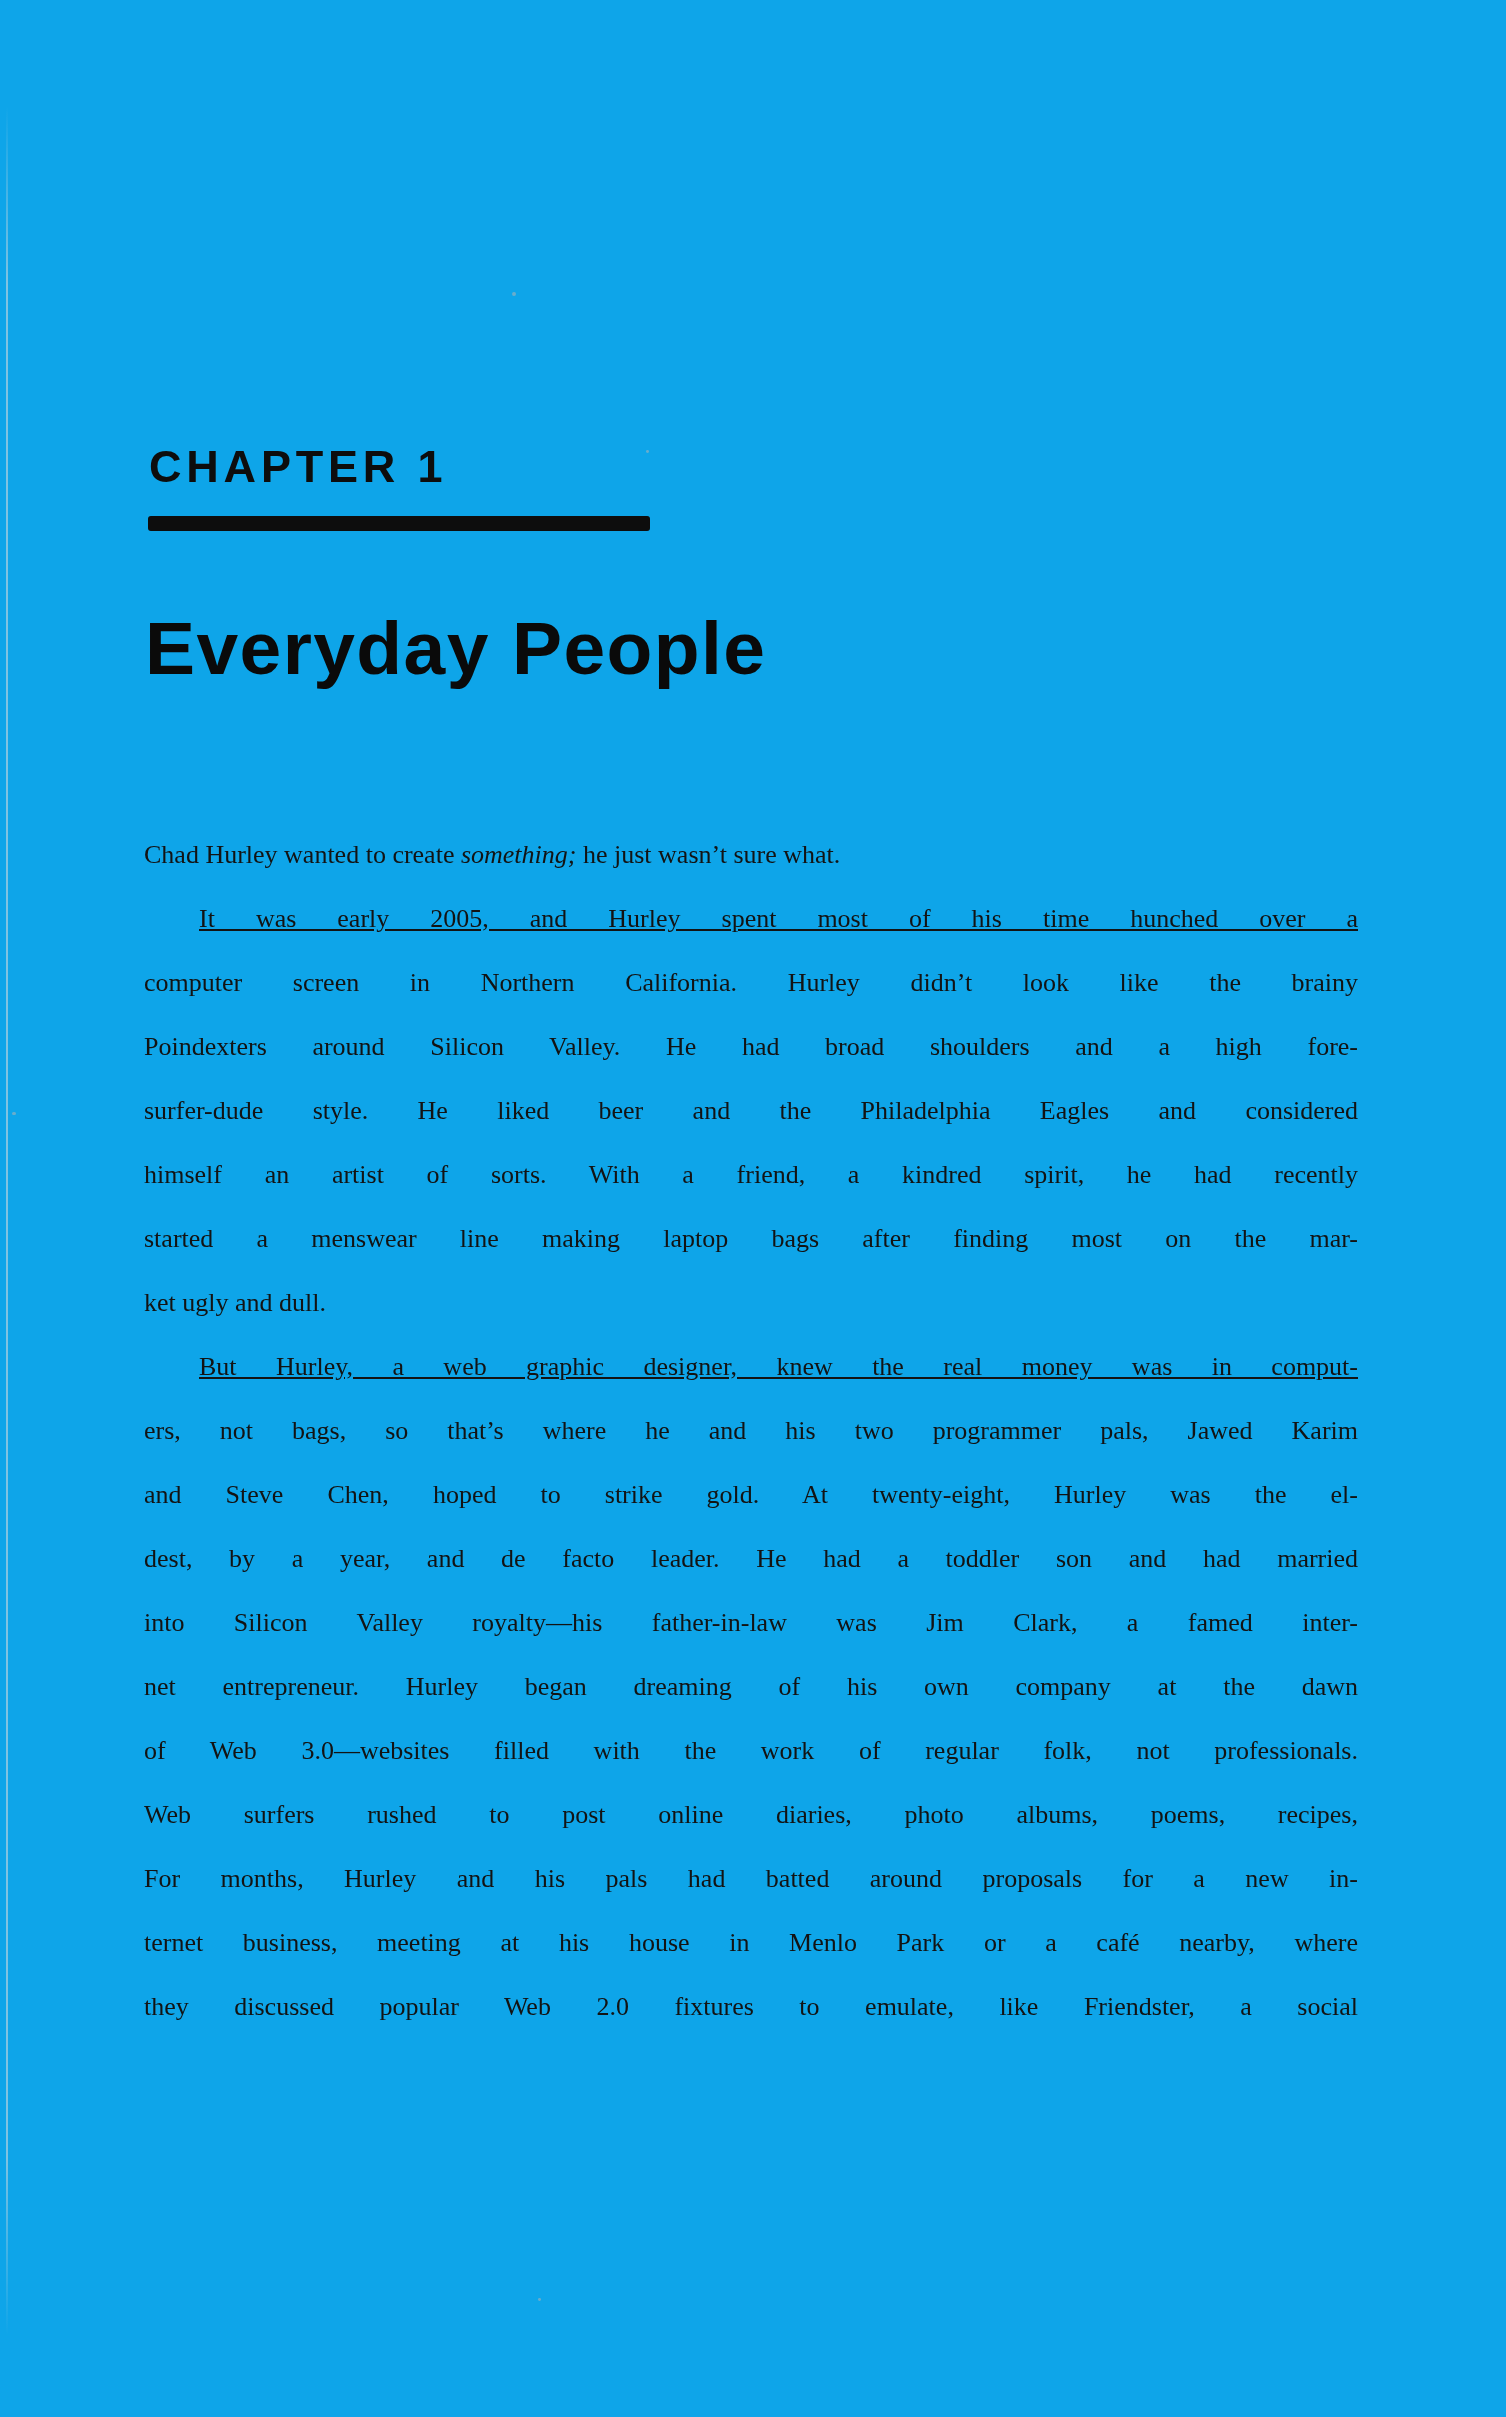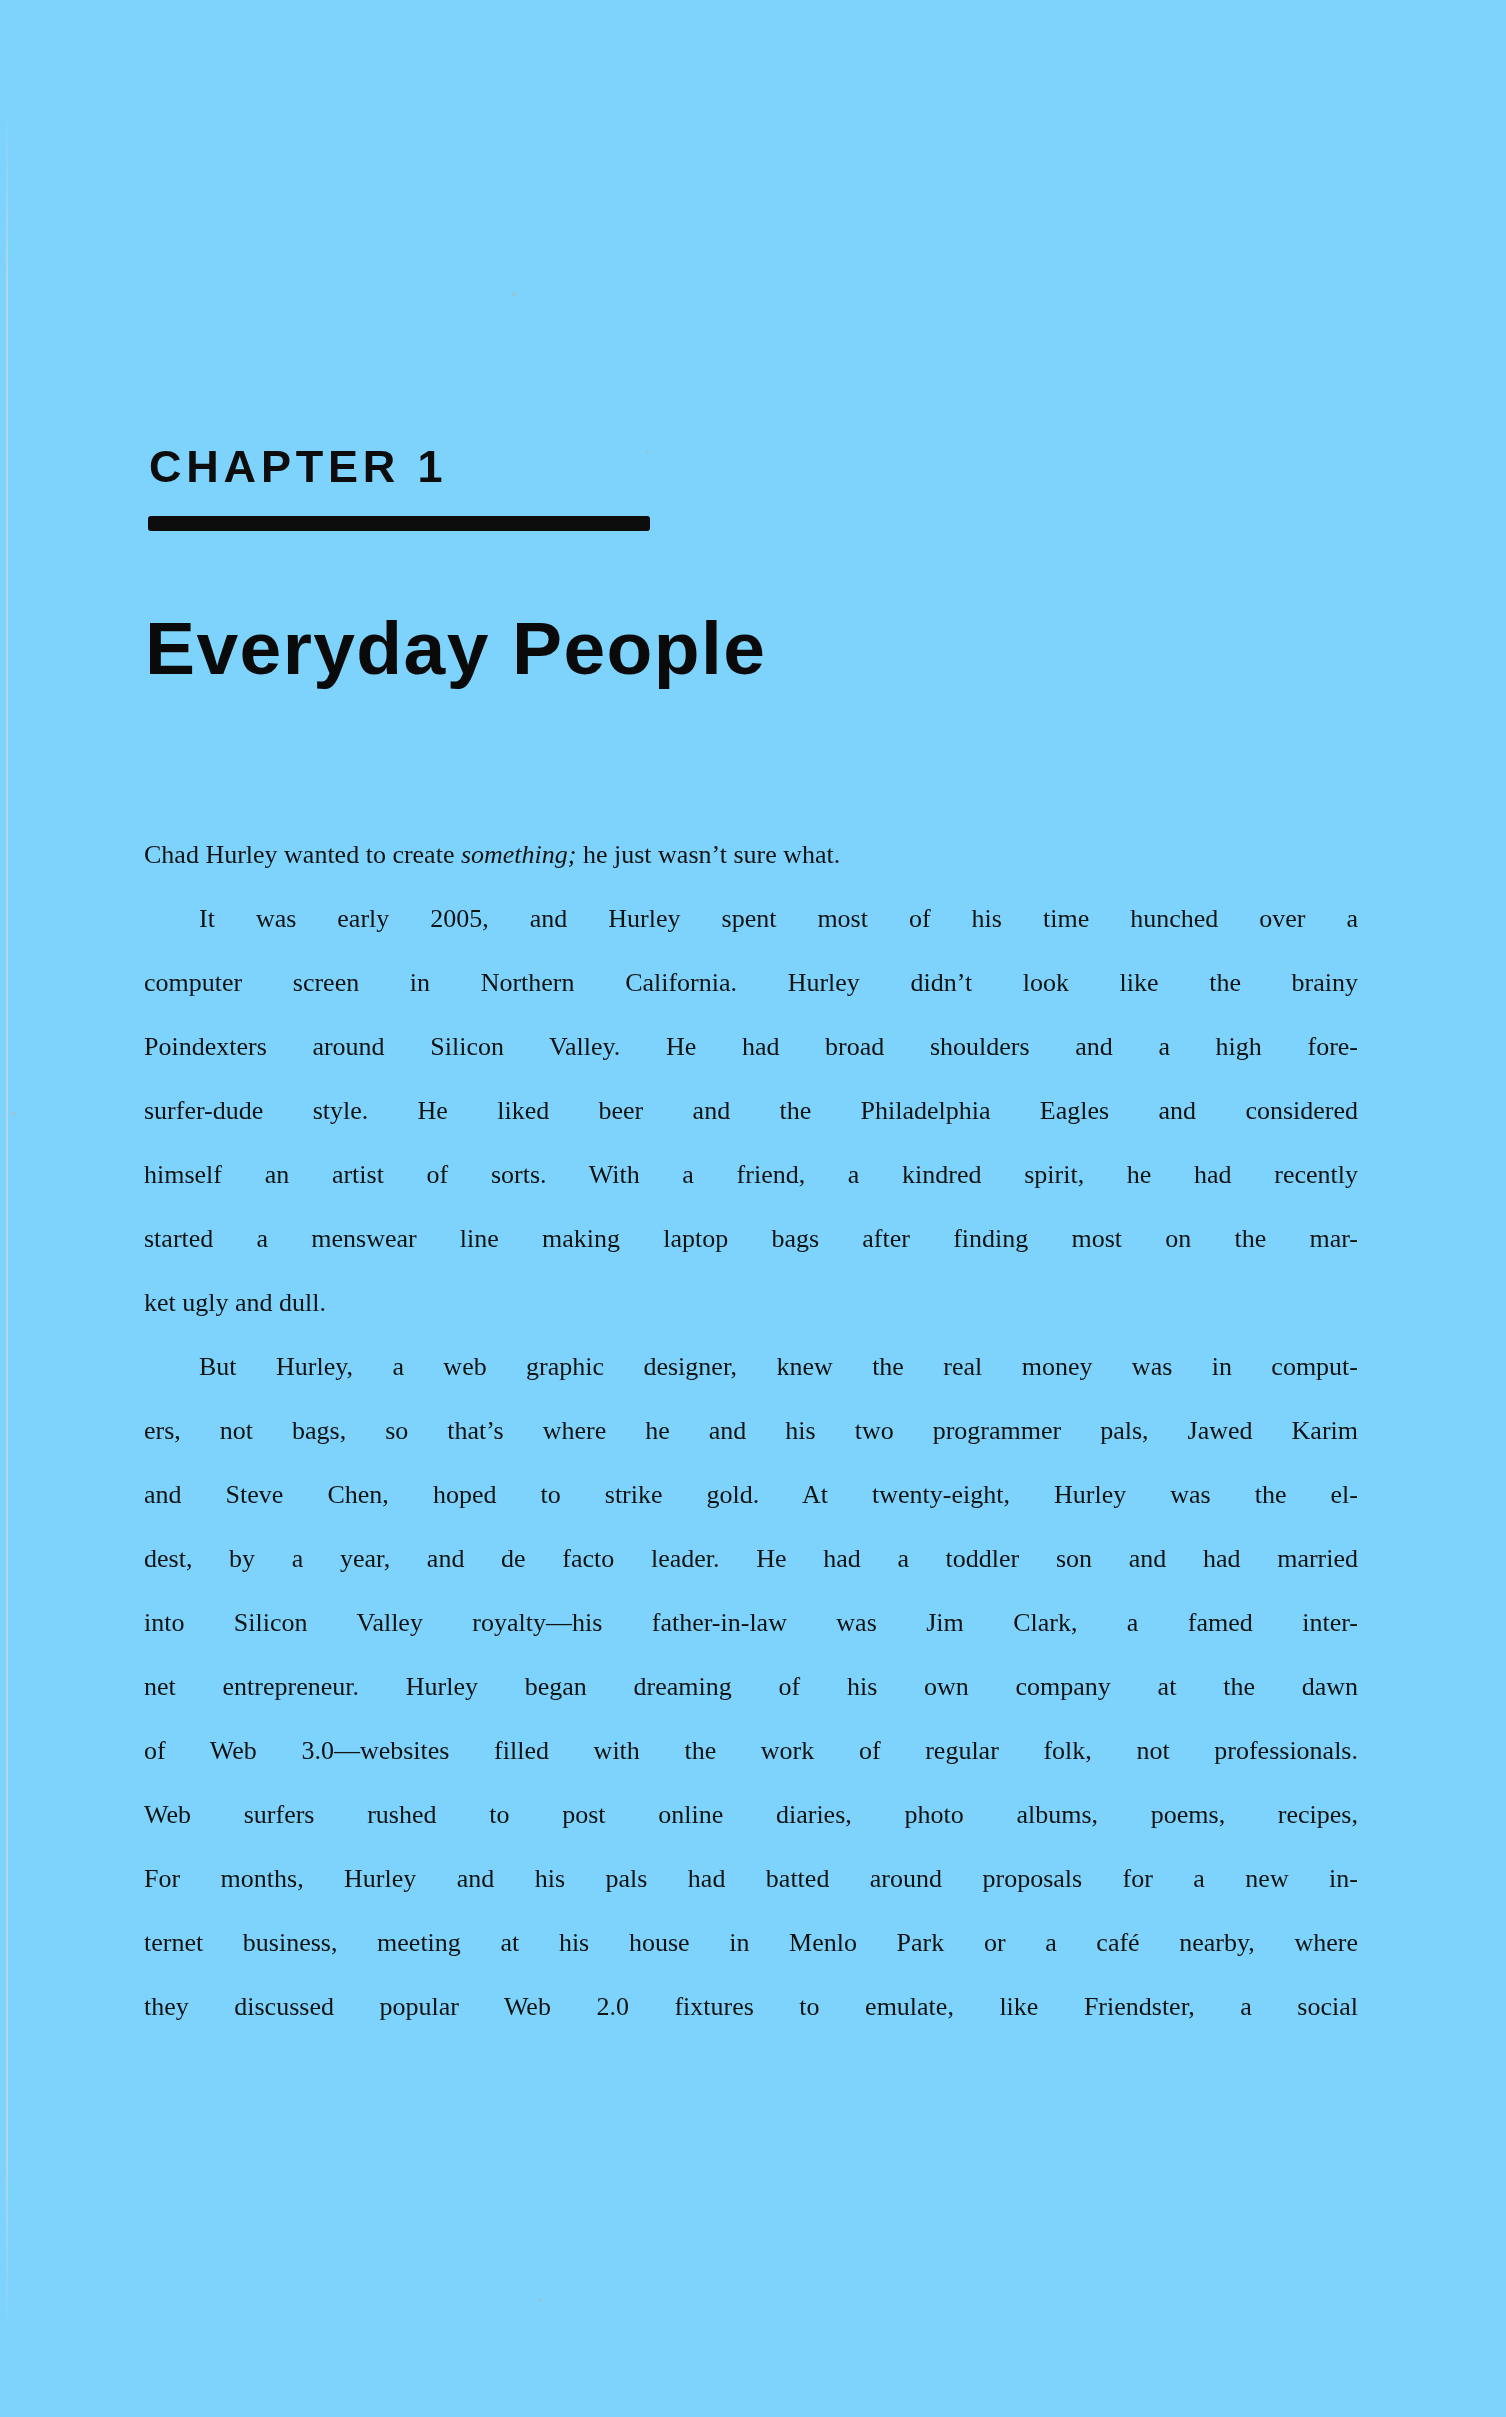--- a/index.html
+++ b/index.html
@@ -1,20 +1,20 @@
 <!DOCTYPE html>
 <html><head>
 <meta charset="utf-8">
 <style>
   html, body { margin: 0; padding: 0; background: #ffffff; }
   .page {
     position: relative;
     width: 1506px;
     height: 2417px;
-    background: #7dd3fc;
+    background: #0ea5e9;
     overflow: hidden;
     font-family: "Liberation Serif", serif;
   }
   
   .scan-edge {
     position: absolute;
     left: 5.8px; top: 106px;
     width: 1.9px; height: 2229px;
     background: linear-gradient(to bottom, rgba(255,255,255,0) 0%, #dcdcdc 8%, #dcdcdc 92%, rgba(255,255,255,0) 100%);
     opacity: 0.55;
@@ -70,21 +70,21 @@
   .line {
     text-align: justify;
     text-align-last: justify;
     text-justify: inter-word;
     white-space: nowrap;
   }
   .line.start-left {
     text-align: left;
     text-align-last: left;
   }
-  .line.indent { padding-left: 55px; }
+  .line.indent { padding-left: 55px; text-decoration: underline; }
   .italic { font-style: italic; }
 </style>
 </head>
 <body>
 
 <div class="page">
 
   <div class="scan-edge"></div>
   <div class="speck s1"></div>
   <div class="speck s2"></div>

